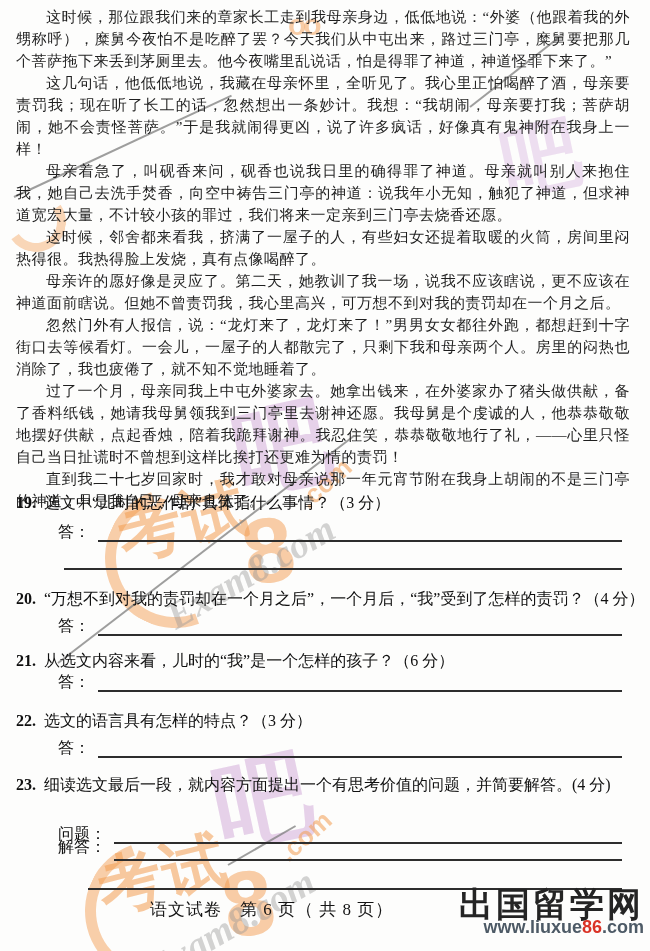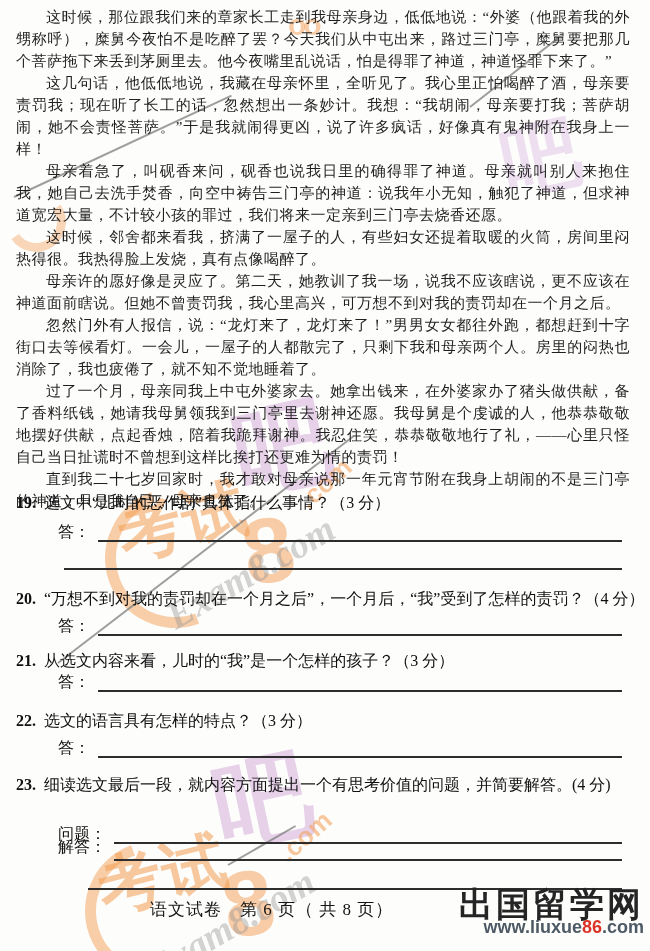--- a/index.html
+++ b/index.html
@@ -124,21 +124,21 @@
 
   <div class="qrow" id="q1">
     <span class="qnum">20.</span><span class="qtext">“万想不到对我的责罚却在一个月之后”，一个月后，“我”受到了怎样的责罚？（4 分）</span>
   </div>
   <div class="ansrow" id="a1">
     <span class="anslabel">答：</span>
     <span class="ansline"></span>
   </div>
 
   <div class="qrow" id="q2">
-    <span class="qnum">21.</span><span class="qtext">从选文内容来看，儿时的“我”是一个怎样的孩子？（3 分）</span>
+    <span class="qnum">21.</span><span class="qtext">从选文内容来看，儿时的“我”是一个怎样的孩子？（6 分）</span>
   </div>
   <div class="ansrow" id="a2">
     <span class="anslabel">答：</span>
     <span class="ansline"></span>
   </div>
 
   <div class="qrow" id="q3">
     <span class="qnum">22.</span><span class="qtext">选文的语言具有怎样的特点？（3 分）</span>
   </div>
   <div class="ansrow" id="a3">

